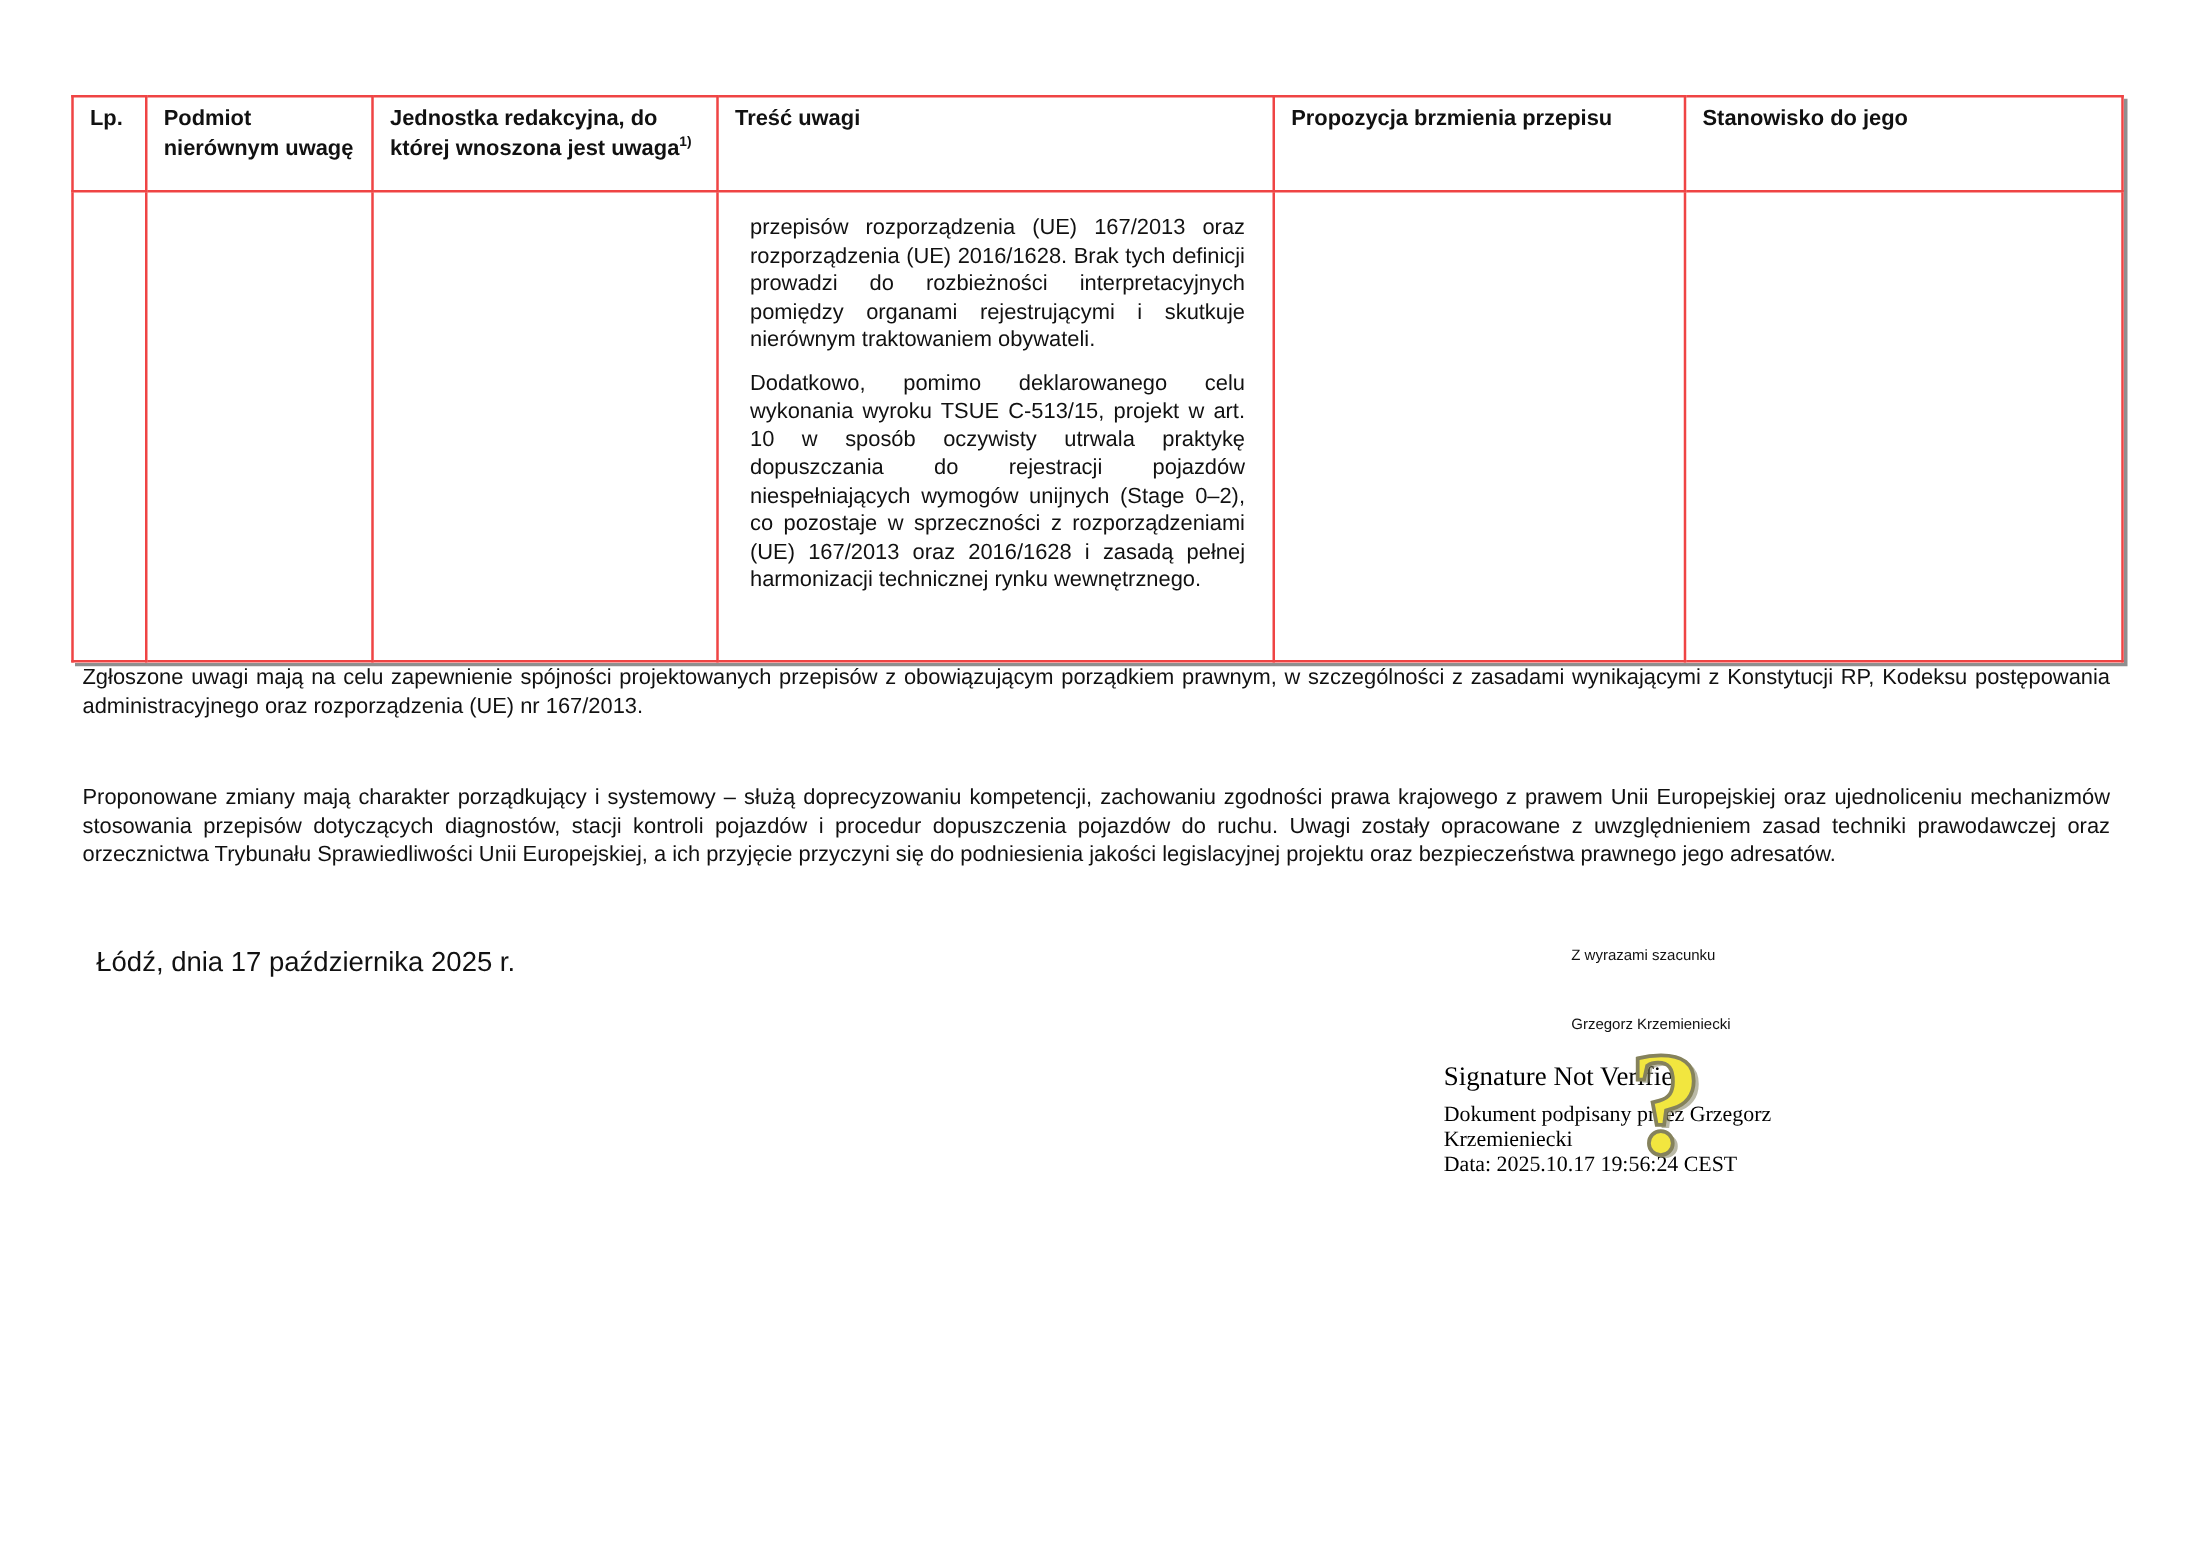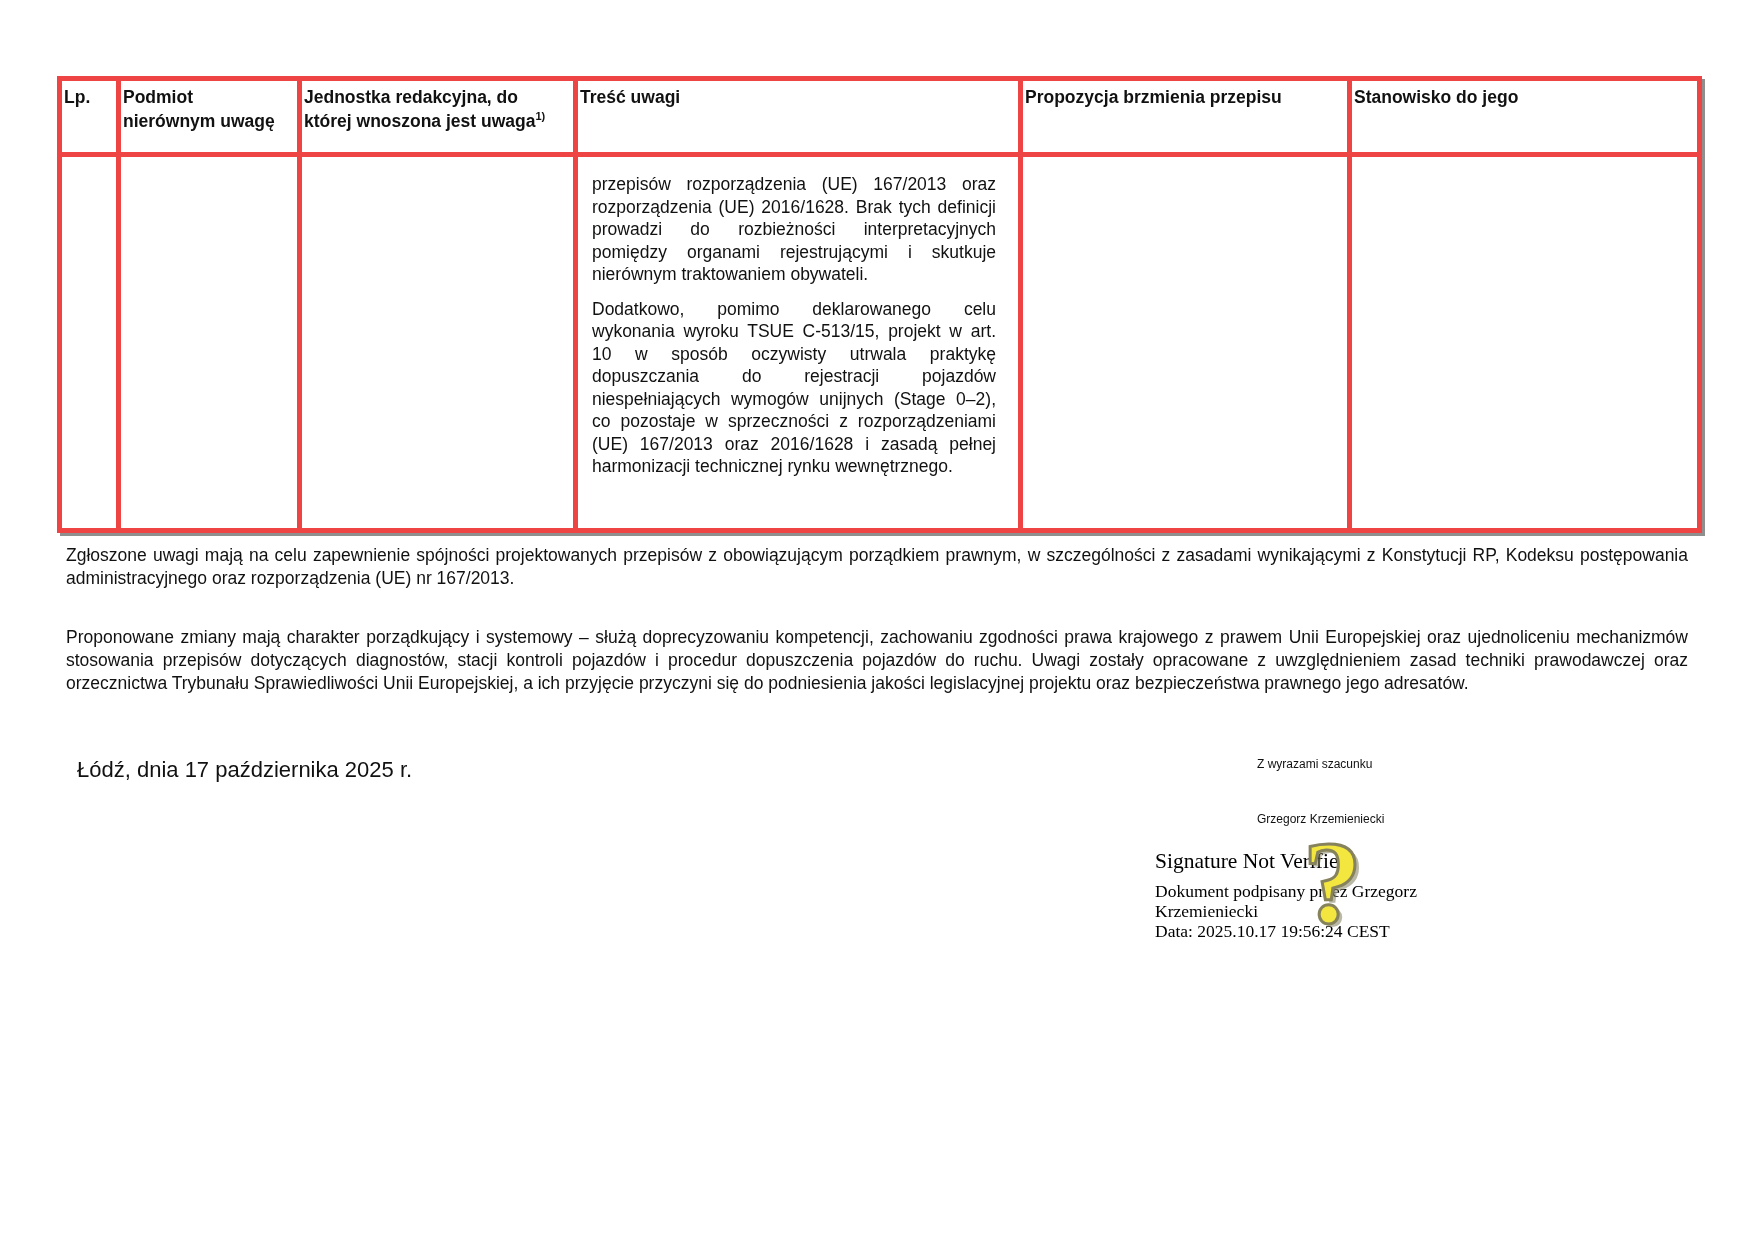--- a/index.html
+++ b/index.html
@@ -18,24 +18,24 @@
     position: absolute;
     left: 57px;
     top: 76px;
     width: 1640px;
     border-collapse: collapse;
     table-layout: fixed;
     box-shadow: 3px 3px 0 #8f8f8f;
   }
   table.uwagi-table th,
   table.uwagi-table td {
-    border: 5px solid #ef4444;
+    border: 2px solid #ef4444;
     vertical-align: top;
     font-size: 17.5px;
-    padding: 4px 10px 4px 2px;
+    padding: 4px 10px 4px 13px;
     overflow: hidden;
   }
   table.uwagi-table thead tr { height: 76px; }
   table.uwagi-table tbody tr { height: 376px; }
   table.uwagi-table th {
     font-weight: bold;
     text-align: left;
     line-height: 24px;
   }
   th.justify { text-align: justify; }
@@ -50,21 +50,21 @@
   
   .para {
     position: absolute;
     left: 66px;
     width: 1622px;
     margin: 0;
     text-align: justify;
     font-size: 17.5px;
     line-height: 23px;
   }
-  .p1 { top: 544px; }
+  .p1 { top: 530px; }
   .p2 { top: 626px; }
 
   .date-line {
     position: absolute;
     left: 66px;
     top: 757px;
     font-size: 22px;
     margin-left: 11px;
   }
   .closing {

